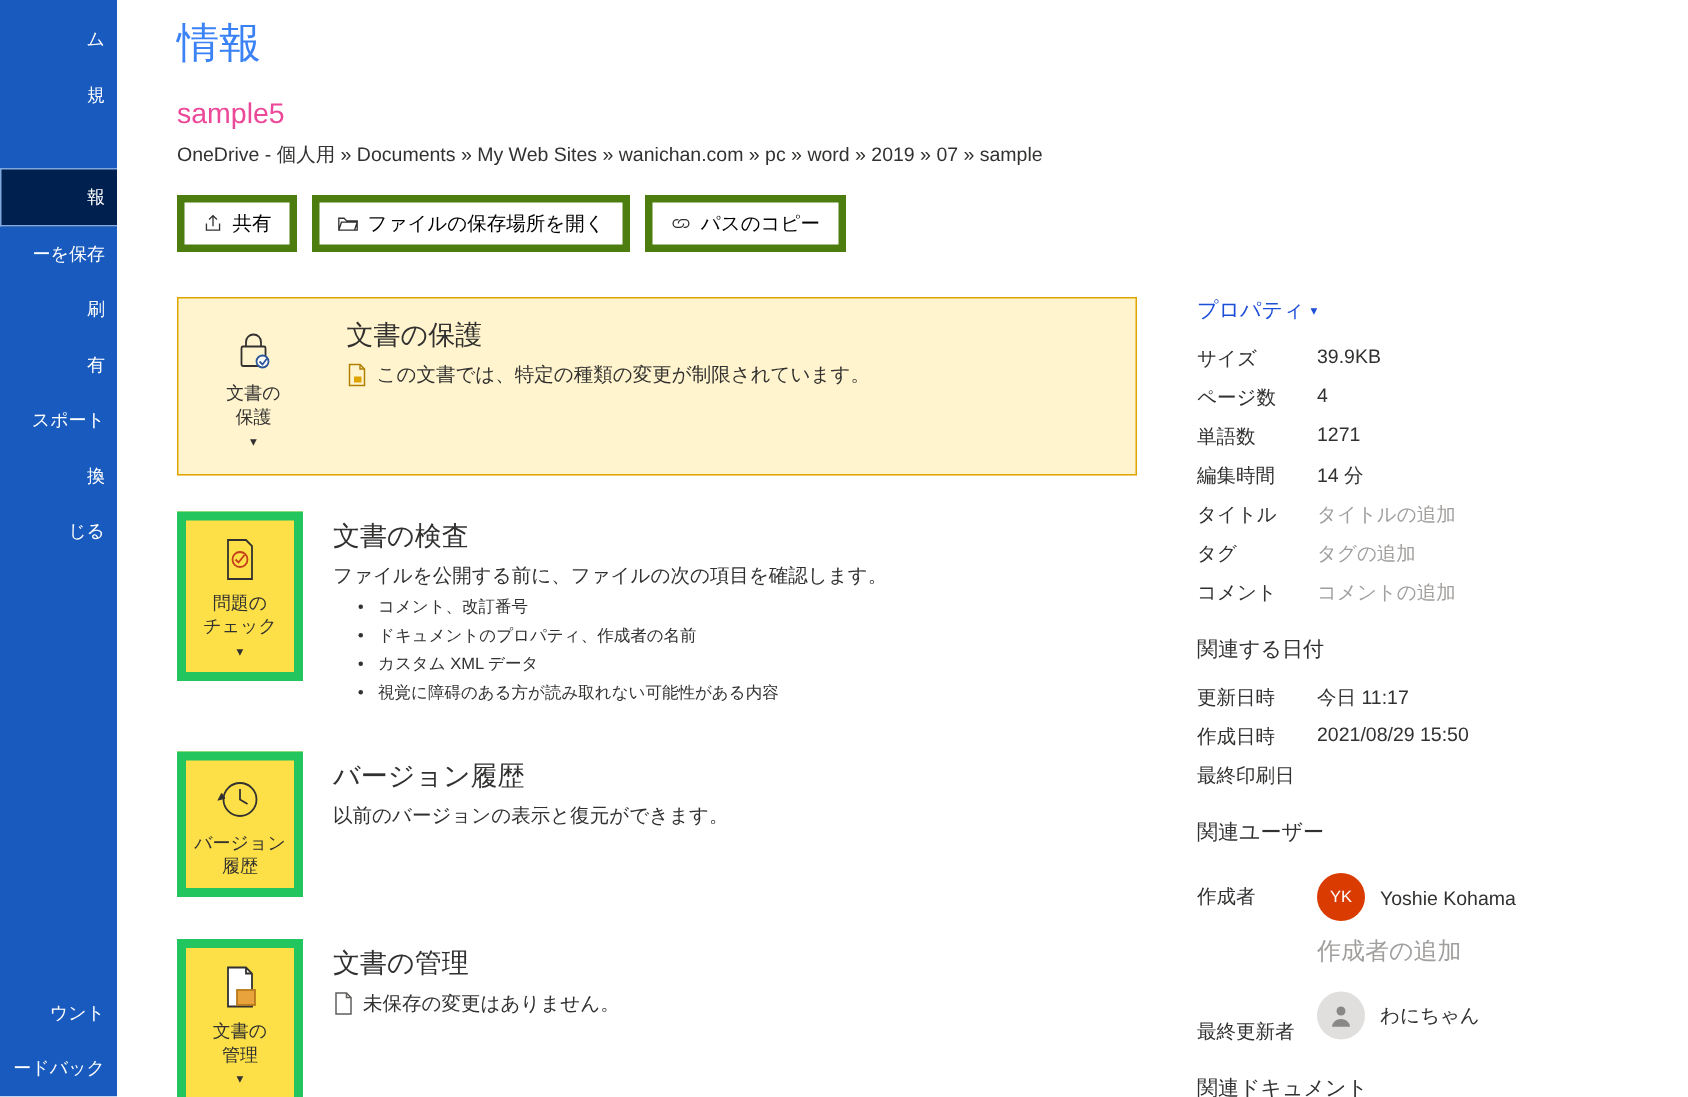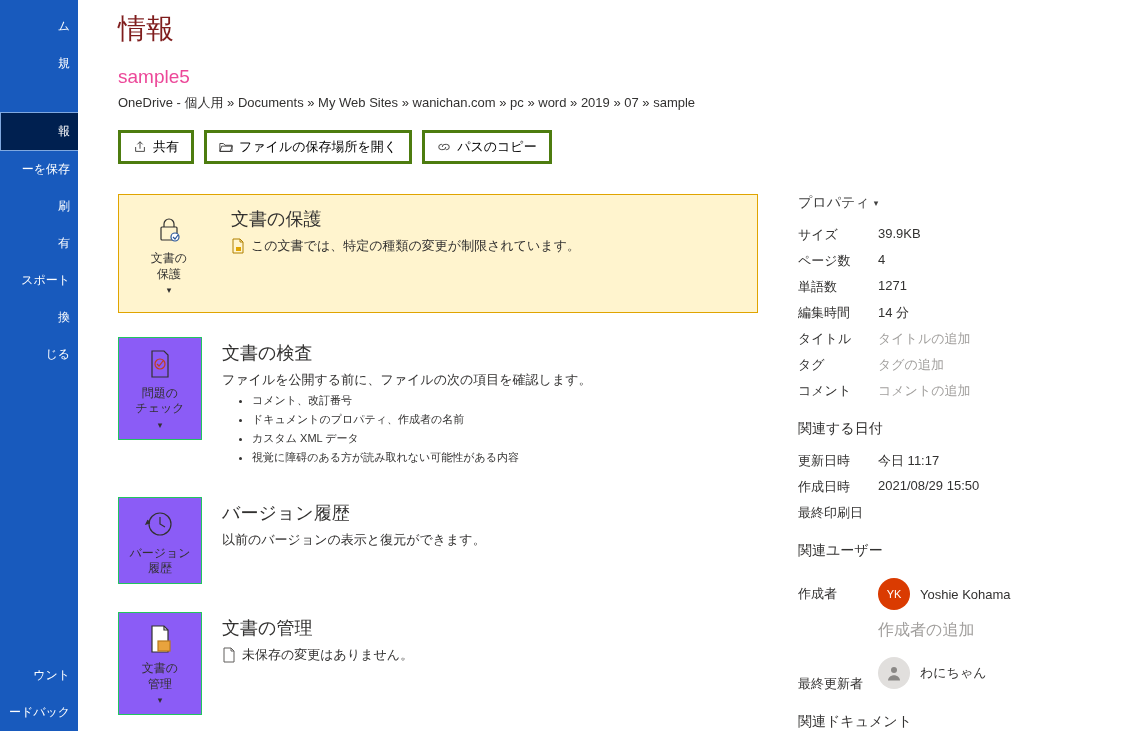--- a/index.html
+++ b/index.html
@@ -35,52 +35,52 @@
   }
   .sidebar-spacer { flex: 1; }
   .main {
     flex: 1;
     padding: 10px 30px 0 40px;
     overflow: auto;
   }
   h1.page-title {
     font-size: 28px;
     font-weight: 400;
-    color: #7f1d1d;
+    color: #3b82f6;
     margin-bottom: 18px;
   }
   .doc-title {
     font-size: 19px;
     color: #ec4899;
     margin-bottom: 6px;
   }
   .breadcrumb {
     font-size: 13px;
     color: #323130;
     margin-bottom: 18px;
   }
   .action-row { display: flex; gap: 10px; margin-bottom: 30px; }
   .action-btn {
-    border: 3px solid #4d7c0f;
+    border: 5px solid #4d7c0f;
     background: #ffffff;
     padding: 5px 12px;
     font-size: 13px;
     display: flex;
     align-items: center;
     gap: 6px;
     cursor: pointer;
   }
   .content-row { display: flex; gap: 40px; }
   .left-col { flex: 1; max-width: 640px; }
   .right-col { width: 280px; }
   .info-block { display: flex; gap: 20px; margin-bottom: 28px; align-items: flex-start; }
   .big-btn {
     width: 84px;
-    border: 1px solid #22c55e;
-    background: #8b5cf6;
+    border: 6px solid #22c55e;
+    background: #fde047;
     text-align: center;
     padding: 10px 4px 6px 4px;
     font-size: 12px;
     line-height: 1.3;
     cursor: pointer;
     flex-shrink: 0;
   }
   .big-btn svg { display: block; margin: 0 auto 6px auto; }
   .info-block.highlight {
     background: #fff4ce;
@@ -101,21 +101,21 @@
     color: #323130;
     margin-bottom: 4px;
     display: flex;
     align-items: center;
     gap: 6px;
   }
   .check-list { margin: 4px 0 0 30px; font-size: 11px; }
   .check-list li { margin-bottom: 4px; }
   .prop-header {
     font-size: 14px;
-    color: #404040;
+    color: #1d4ed8;
     margin-bottom: 10px;
     display: flex;
     align-items: center;
     gap: 4px;
   }
   .section-header {
     font-size: 14px;
     color: #323130;
     margin: 16px 0 10px 0;
   }

